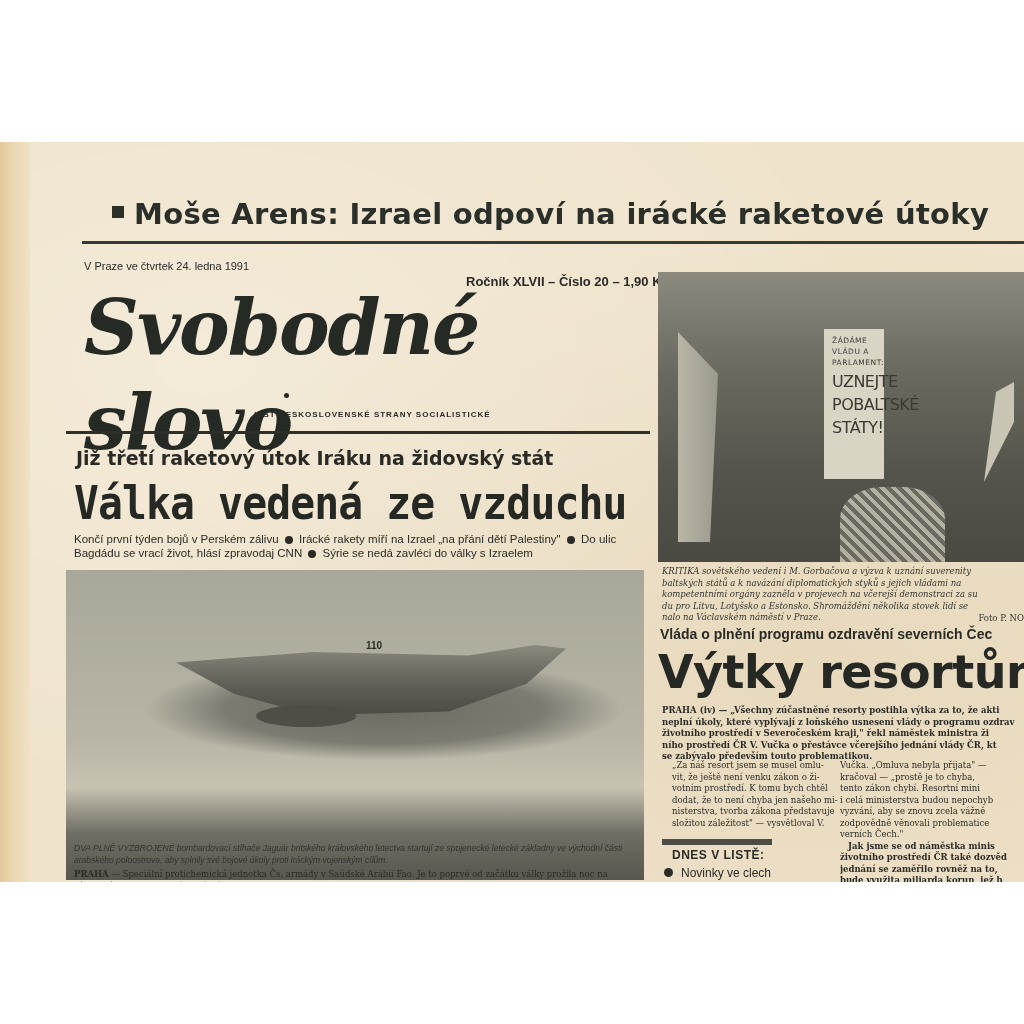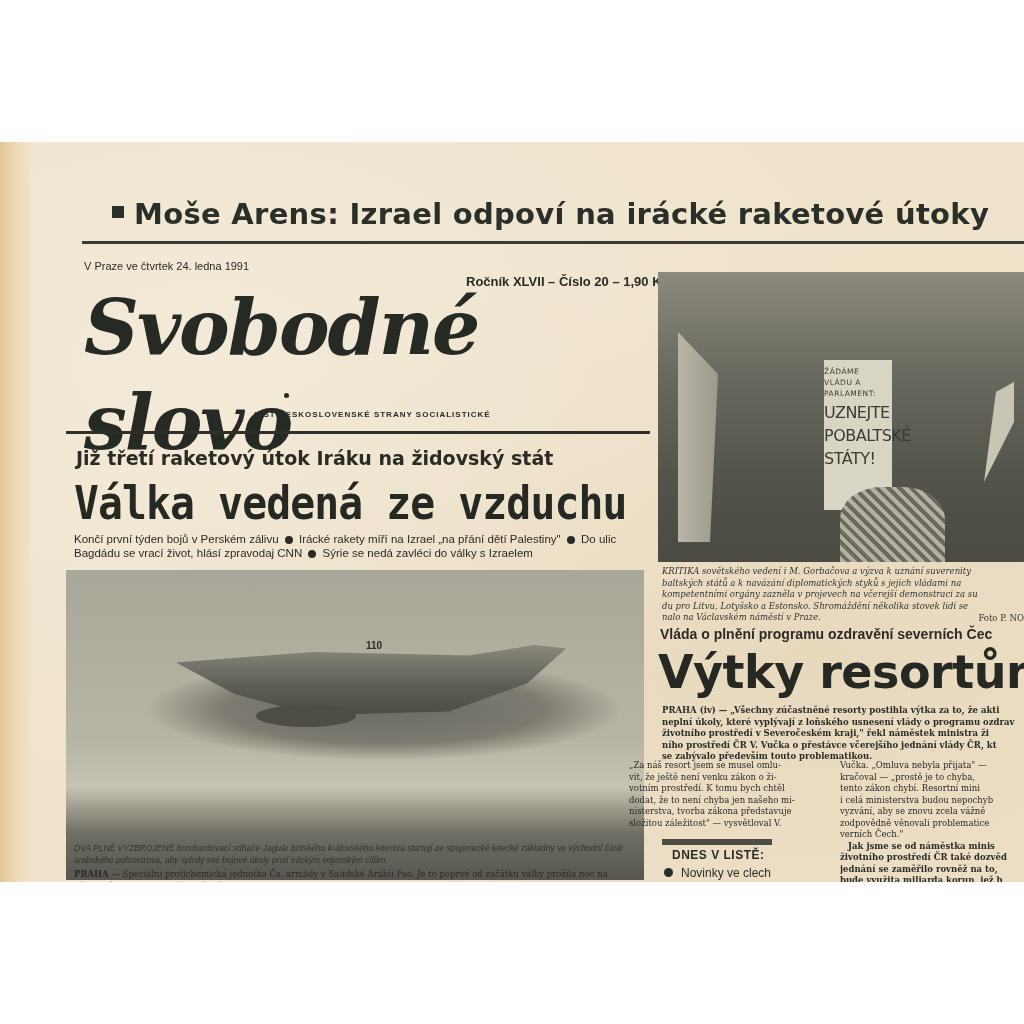--- a/index.html
+++ b/index.html
@@ -68,34 +68,34 @@
 
   .photo-demo {
     position: absolute; left: 658px; top: 130px; width: 366px; height: 290px;
     background:
       linear-gradient(180deg, #8c8a7f 0%, #6a695f 35%, #55544c 70%, #4a4942 100%);
     overflow: hidden;
   }
   .flag-left { position: absolute; left: 20px; top: 60px; width: 40px; height: 210px; background: linear-gradient(90deg, #b9b6a8, #9b998c); clip-path: polygon(0 0, 100% 20%, 80% 100%, 0 100%); }
   .flag-right { position: absolute; right: 10px; top: 110px; width: 30px; height: 100px; background: #c9c5b5; clip-path: polygon(100% 0, 100% 40%, 0 100%, 40% 10%); }
   .sign {
-    position: absolute; left: 166px; top: 57px; width: 68px; height: 150px; background: #d9d5c5;
-    font-family: "DejaVu Sans", sans-serif; color: #3a3a33; padding: 6px 0; box-sizing: border-box; margin-top: 31px;
+    position: absolute; left: 166px; top: 57px; width: 60px; height: 150px; background: #d9d5c5;
+    font-family: "DejaVu Sans", sans-serif; color: #3a3a33; padding: 6px 8px; box-sizing: border-box;
   }
   .sign .small { font-size: 7.5px; line-height: 11px; letter-spacing: 0.5px; }
   .sign .big { font-size: 16px; line-height: 19px; margin-top: 4px; letter-spacing: -0.5px; }
   .sweater { position: absolute; left: 182px; top: 215px; width: 105px; height: 80px; border-radius: 40% 40% 0 0; background: repeating-linear-gradient(45deg, #6b6a61 0 4px, #b4b1a2 4px 8px); }
 
   .caption-demo { position: absolute; left: 662px; top: 424px; width: 362px; font-family: "DejaVu Serif", serif; font-style: italic; font-size: 8.5px; line-height: 11.5px; color: #33332e; white-space: nowrap; overflow: hidden; }
   .photo-credit { position: absolute; right: 0; top: 471px; font-family: "DejaVu Serif", serif; font-size: 8.5px; color: #33332e; }
 
   .kicker-right { position: absolute; left: 660px; top: 484px; font-weight: bold; font-size: 14px; color: #2b2b26; white-space: nowrap; }
   .headline-right { position: absolute; left: 658px; top: 503px; font-family: "DejaVu Sans", sans-serif; font-weight: bold; font-size: 46px; color: #252823; white-space: nowrap; letter-spacing: -0.5px; }
   .lead-right { position: absolute; left: 662px; top: 563px; width: 362px; font-family: "DejaVu Serif", serif; font-size: 8.5px; line-height: 11.5px; color: #2b2b26; font-weight: bold; white-space: nowrap; overflow: hidden; }
-  .col-a { position: absolute; left: 629px; top: 618px; width: 172px; font-family: "DejaVu Serif", serif; font-size: 8.5px; line-height: 11.5px; color: #2b2b26; white-space: nowrap; overflow: hidden; }
+  .col-a { position: absolute; left: 672px; top: 618px; width: 172px; font-family: "DejaVu Serif", serif; font-size: 8.5px; line-height: 11.5px; color: #2b2b26; white-space: nowrap; overflow: hidden; }
   .col-b { position: absolute; left: 840px; top: 618px; width: 184px; font-family: "DejaVu Serif", serif; font-size: 8.5px; line-height: 11.5px; color: #2b2b26; white-space: nowrap; overflow: hidden; }
   .col-b .bold { font-weight: bold; }
   .inset-bar { position: absolute; left: 662px; top: 697px; width: 110px; height: 6px; background: #4d4c45; }
   .dnes-title { position: absolute; left: 664px; top: 706px; font-size: 12px; font-weight: bold; color: #2b2b26; letter-spacing: 0.5px; padding-left: 8px; }
   .dnes-item { position: absolute; left: 664px; top: 724px; font-size: 12px; color: #2b2b26; white-space: nowrap; }
   .dnes-item .dot { display: inline-block; width: 9px; height: 9px; border-radius: 50%; background: #2b2b26; margin-right: 8px; }
   .dnes-item2 { position: absolute; left: 664px; top: 737px; font-size: 12px; color: #2b2b26; }
 </style>
 </head>
 <body>

